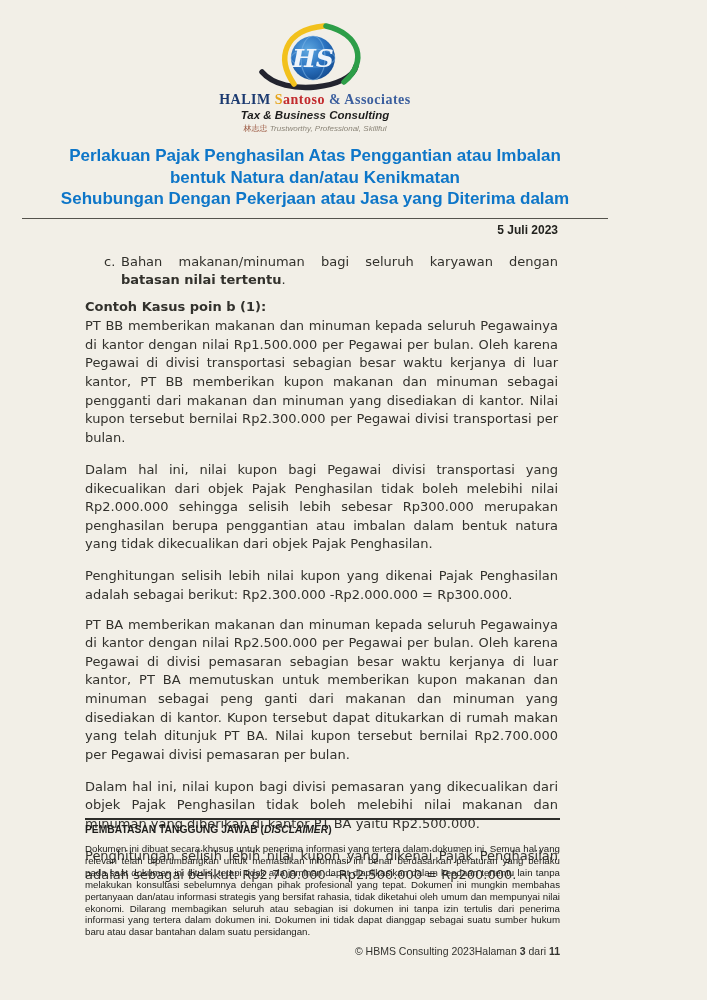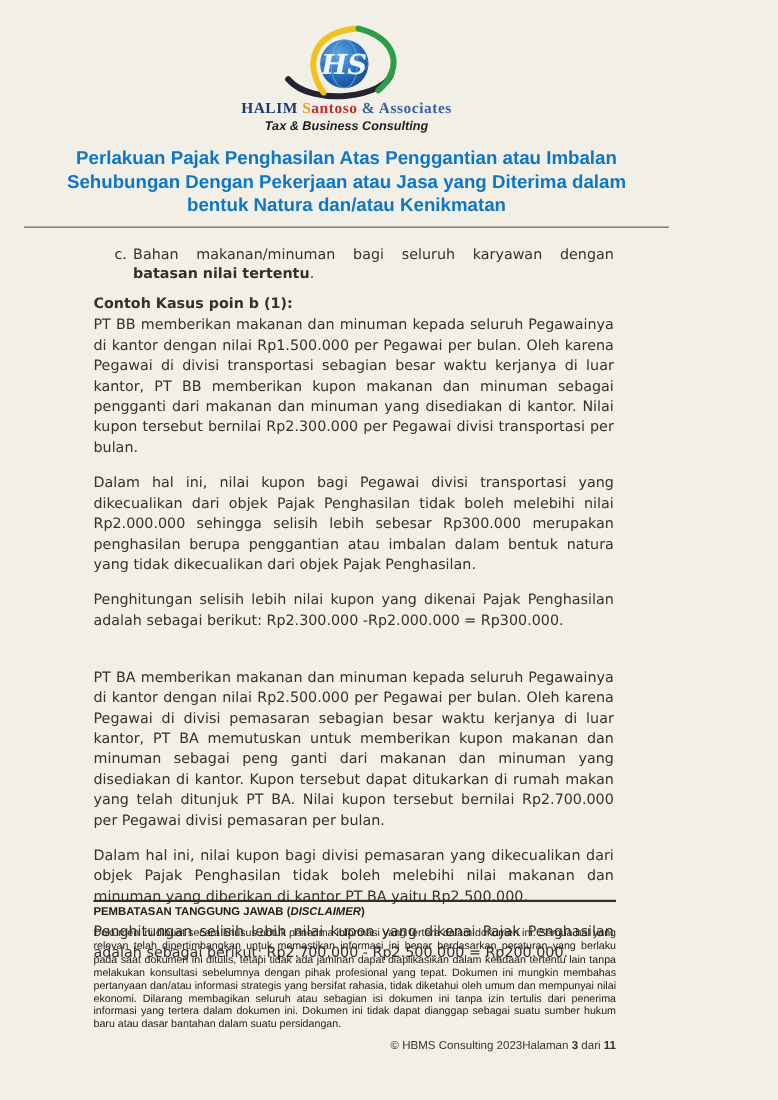--- a/index.html
+++ b/index.html
@@ -37,21 +37,21 @@
   }
   
   .body-text{font-size:13px;line-height:18.6px;text-align:justify;}
   .item-c{display:flex;margin-top:16px;padding-left:19px;}
   .item-c .lbl{width:17px;flex:none;}
   .item-c .txt{flex:1;}
   .bold{font-weight:bold;}
   .sec-heading{font-weight:bold;margin-top:8px;}
   .body-text p{margin:13.5px 0 0 0;}
   .sec1 p.first{margin-top:1px;}
-  .sec2 p.first{margin-top:33px;}
+  .sec2 p.first{margin-top:11px;}
   
   .disclaimer{
     position:absolute;left:85px;right:70px;top:818px;
     border-top:2px solid #2e2e2a;padding-top:4px;
     font-family:"Liberation Sans",sans-serif;
   }
   .disc-title{font-size:10.3px;font-weight:bold;color:#1d1d1b;}
   .disc-title .it{font-style:italic;}
   .disc-body{
     margin-top:8px;font-size:9.7px;line-height:11.9px;
@@ -84,30 +84,32 @@
       <ellipse cx="73" cy="36" rx="12" ry="22" fill="none" stroke="#7fb6e6" stroke-width="1.2" opacity="0.55"></ellipse>
       <ellipse cx="73" cy="36" rx="22" ry="9" fill="none" stroke="#7fb6e6" stroke-width="1.2" opacity="0.45"></ellipse>
       <text x="73" y="45" text-anchor="middle" font-family="DejaVu Serif, serif" font-style="italic" font-weight="bold" font-size="25" fill="#eef4fb">HS</text>
 
       <path d="M 54 62 C 36 36 44 8 84 4" fill="none" stroke="#f2c11d" stroke-width="5.5" stroke-linecap="round"></path>
 
       <path d="M 86 4 C 120 12 128 40 104 60" fill="none" stroke="#2d9e48" stroke-width="5.5" stroke-linecap="round"></path>
     </svg>
     <div class="company-line"><span class="c-halim">HALIM</span> <span class="c-s">S</span><span class="c-antoso">antoso</span><span class="c-assoc"> &amp; Associates</span></div>
     <div class="tagline">Tax &amp; Business Consulting</div>
+    <div class="subline"><span class="cjk">林志忠</span><span> Trustworthy, Professional, Skillful</span></div>
   </div>
 
   <div class="doc-title">
     <div>Perlakuan Pajak Penghasilan Atas Penggantian atau Imbalan</div>
+    <div>bentuk Natura dan/atau Kenikmatan</div>
     <div>Sehubungan Dengan Pekerjaan atau Jasa yang Diterima dalam</div>
-    <div>bentuk Natura dan/atau Kenikmatan</div>
   </div>
   <div class="title-rule"></div>
 
   <div class="content">
+    <div class="doc-date">5 Juli 2023</div>
 
     <div class="body-text">
 
       <div class="item-c">
         <span class="lbl">c.</span>
         <span class="txt"><span>Bahan makanan/minuman bagi seluruh karyawan dengan </span><span class="bold">batasan nilai tertentu</span><span>.</span></span>
       </div>
 
       <div class="sec1">
         <div class="sec-heading">Contoh Kasus poin b (1):</div>

